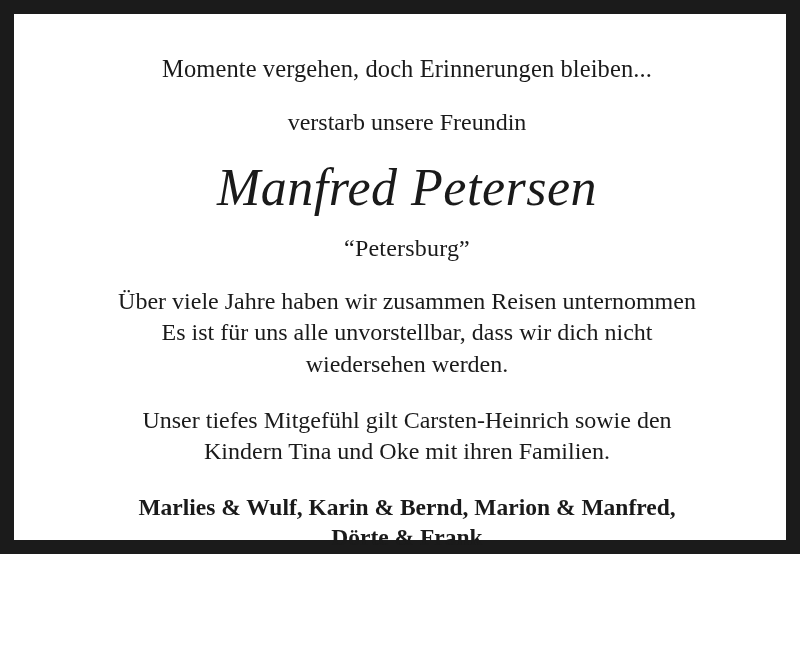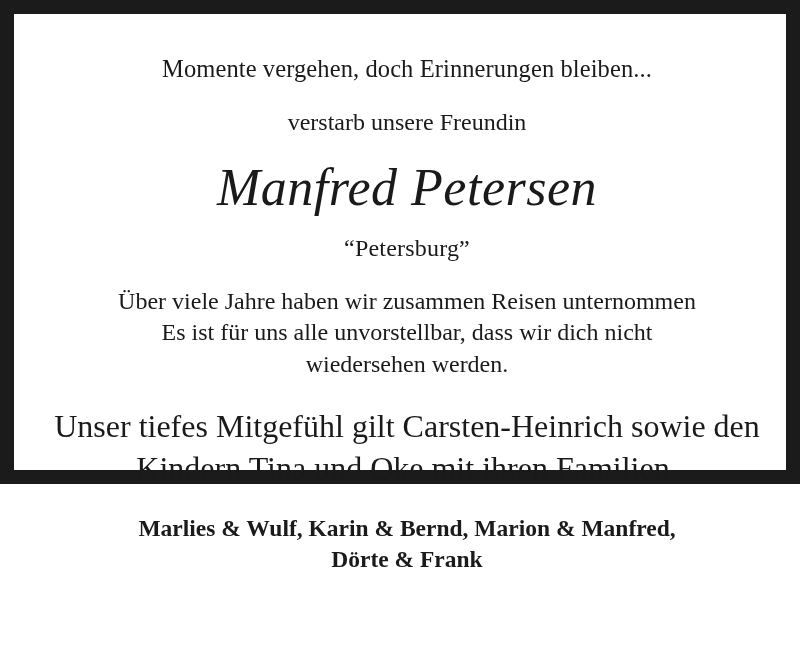--- a/index.html
+++ b/index.html
@@ -9,21 +9,21 @@
   body {
     width: 800px;
     height: 654px;
     background: #ffffff;
     font-family: "Liberation Serif", serif;
     overflow: hidden;
   }
   .obituary-card {
     box-sizing: border-box;
     width: 800px;
-    height: 484px;
+    height: 554px;
     border: 14px solid #1b1b1b;
     background: #ffffff;
     padding: 28px 38px 20px 52px;
     display: flex;
     flex-direction: column;
     align-items: center;
     color: #1a1a1a;
   }
   .opening-line {
     font-size: 24.5px;
@@ -61,21 +61,21 @@
     text-align: center;
     font-size: 24px;
     line-height: 1.32;
     margin-top: 24px;
   }
   .memorial-text div {
     white-space: nowrap;
   }
   .condolence-text {
     text-align: center;
-    font-size: 32px;
+    font-size: 24px;
     line-height: 1.32;
     margin-top: 24px;
   }
   .condolence-text div {
     white-space: nowrap;
   }
   .signatories {
     text-align: center;
     font-size: 23.5px;
     font-weight: bold;

